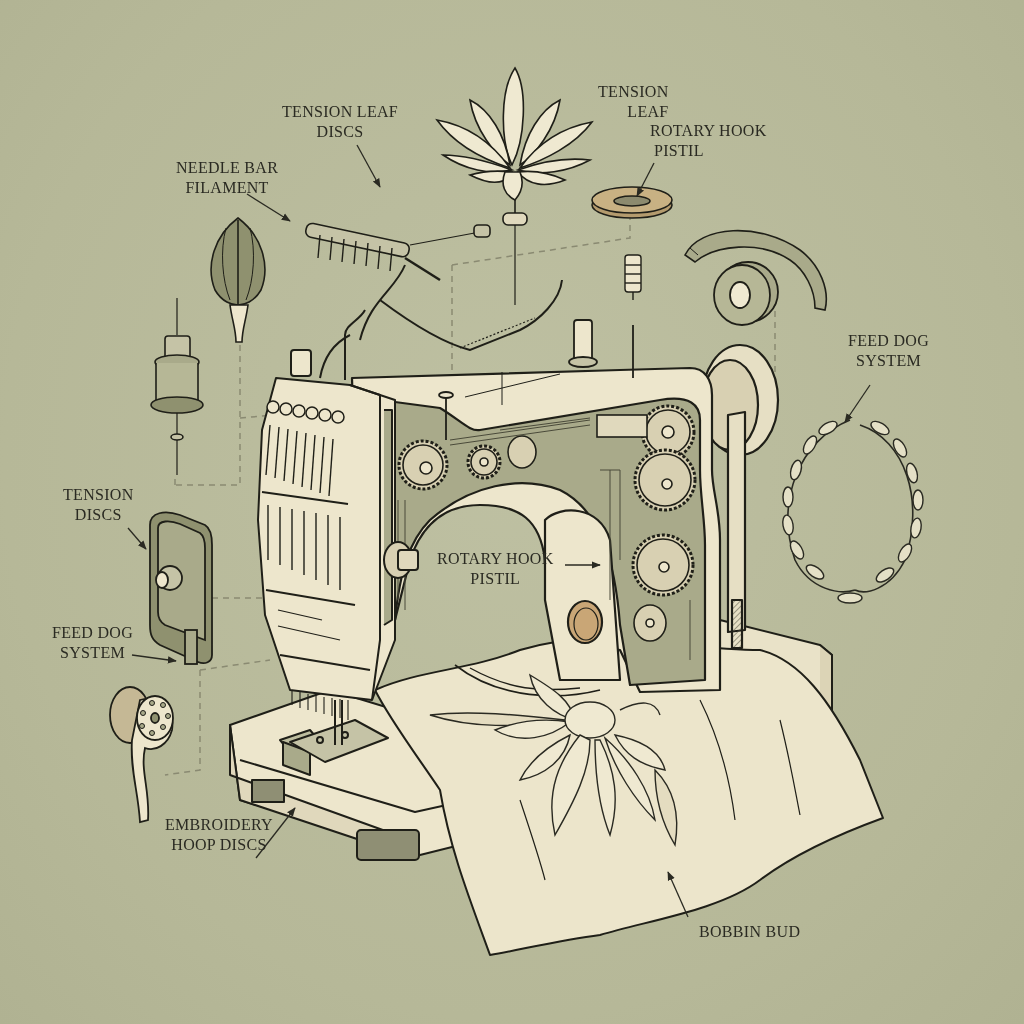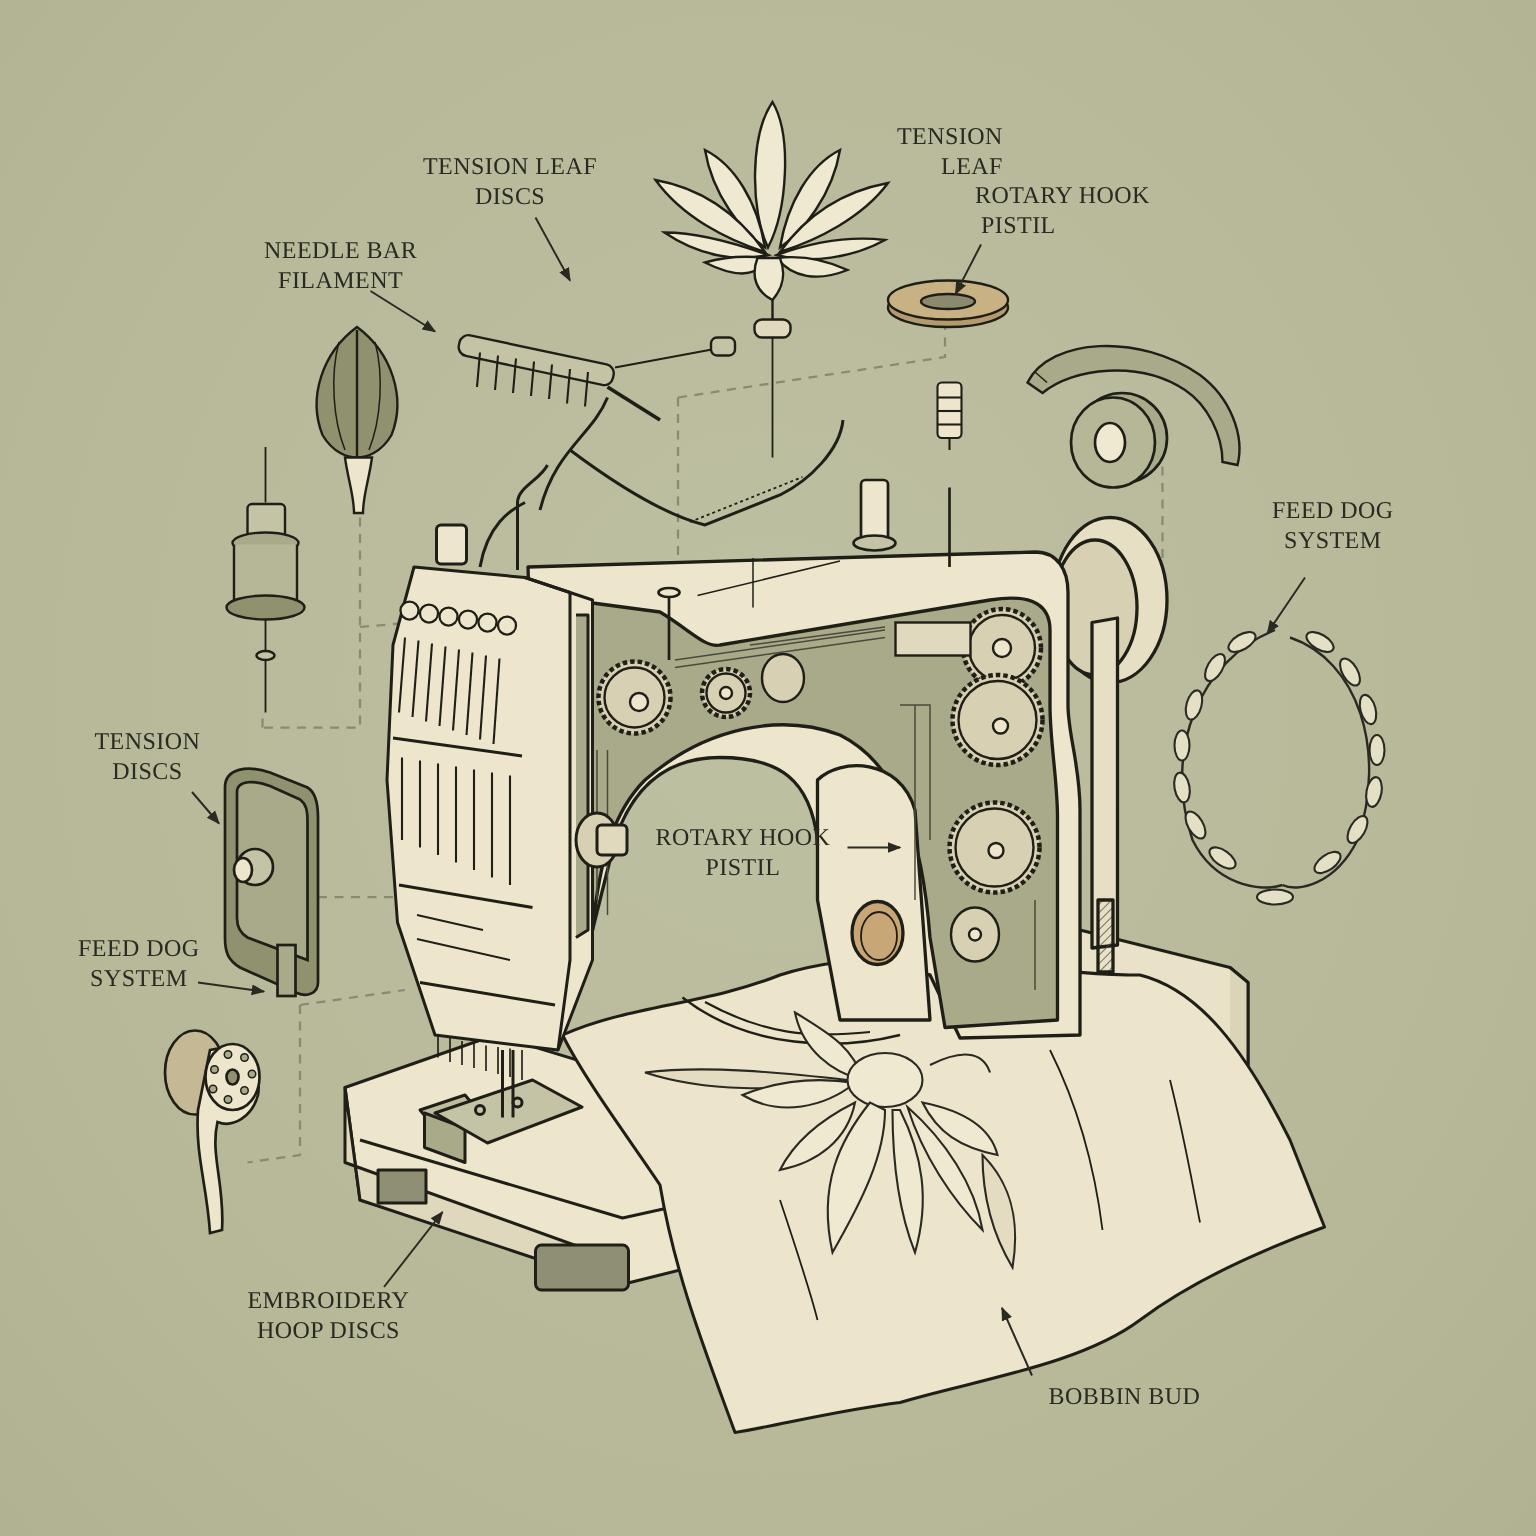--- a/index.html
+++ b/index.html
@@ -358,21 +358,21 @@
   <span>DISCS</span>
 </div>
 <div class="label" style="left:52px; top:623px;">
   <span>FEED DOG</span>
   <span>SYSTEM</span>
 </div>
 <div class="label" style="left:437px; top:549px;">
   <span>ROTARY HOOK</span>
   <span>PISTIL</span>
 </div>
-<div class="label" style="left:165px; top:858px;text-align:center;">
+<div class="label" style="left:165px; top:815px;text-align:center;">
   <span>EMBROIDERY</span>
   <span>HOOP DISCS</span>
 </div>
 <div class="label" style="left:699px; top:922px;">
   <span>BOBBIN BUD</span>
 </div>
 
 </div>
 
 </body></html>

